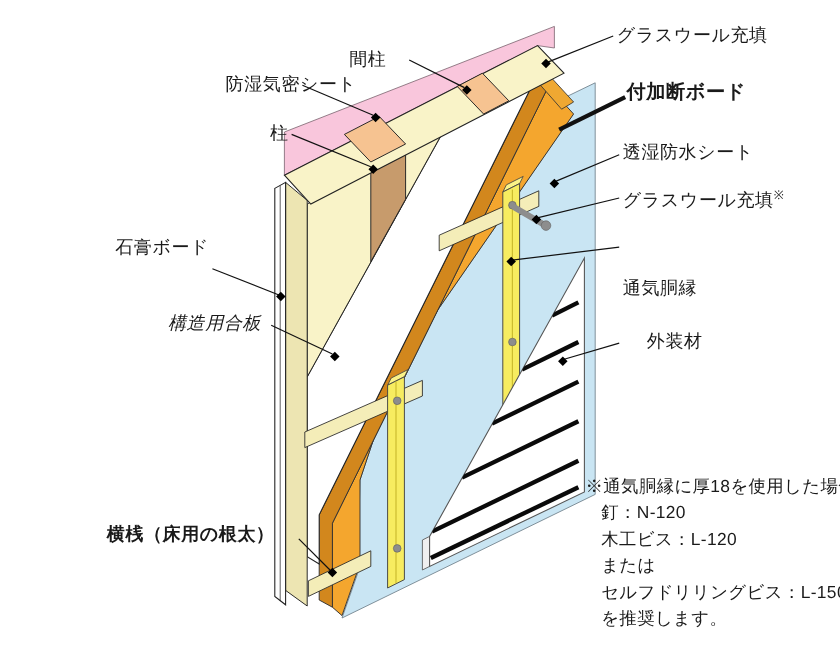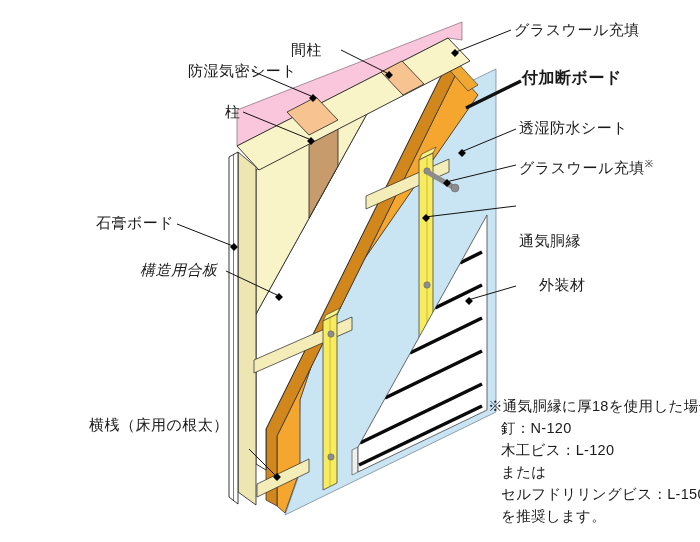--- a/index.html
+++ b/index.html
@@ -142,23 +142,23 @@
 
   <div class="lbl" style="left:514px;top:21px;">グラスウール充填</div>
   <div class="lbl" style="left:291px;top:41px;">間柱</div>
   <div class="lbl" style="left:147px;top:62px;margin-left:41px;">防湿気密シート</div>
   <div class="lbl" style="left:225px;top:103px;">柱</div>
   <div class="lbl bold" style="left:522px;top:69px;">付加断ボード</div>
   <div class="lbl" style="left:519px;top:119px;">透湿防水シート</div>
   <div class="lbl" style="left:519px;top:155px;"><span>グラスウール充填</span><sup>※</sup></div>
   <div class="lbl" style="left:519px;top:196px;margin-top:36px;">通気胴縁</div>
   <div class="lbl" style="left:519px;top:276px;margin-left:20px;">外装材</div>
-  <div class="lbl" style="left:96px;top:214px;">石膏ボード</div>
+  <div class="lbl" style="left:96px;top:198px;">石膏ボード</div>
   <div class="lbl" style="left:140px;top:261px;font-style:italic;">構造用合板</div>
-  <div class="lbl" style="left:89px;top:416px;">横桟（床用の根太）</div>
+  <div class="lbl" style="left:89px;top:437px;font-weight:bold;">横桟（床用の根太）</div>
 
   <div id="note-block">
     <div>※通気胴縁に厚18を使用した場合</div>
     <div class="indent">釘：N-120</div>
     <div class="indent">木工ビス：L-120</div>
     <div class="indent">または</div>
     <div class="indent">セルフドリリングビス：L-150</div>
     <div class="indent">を推奨します。</div>
   </div>
 

